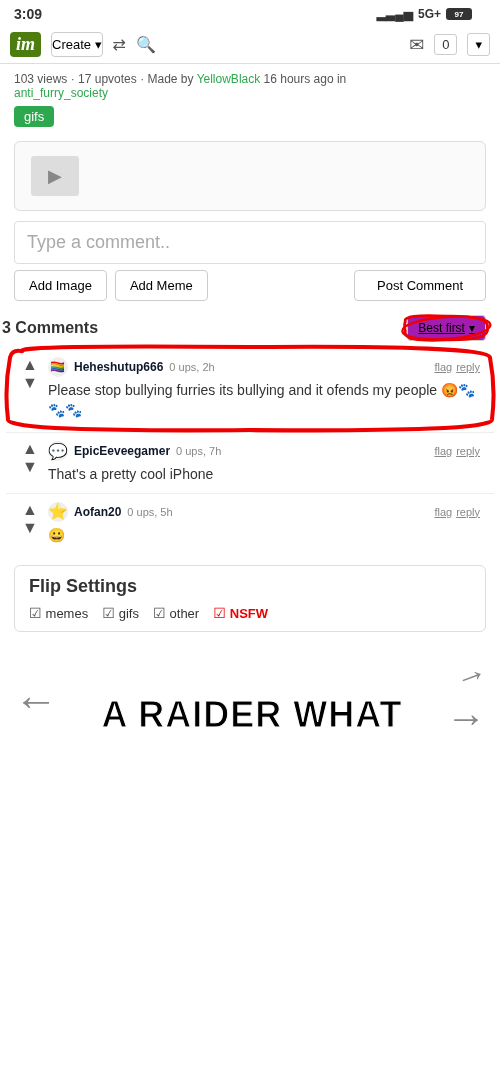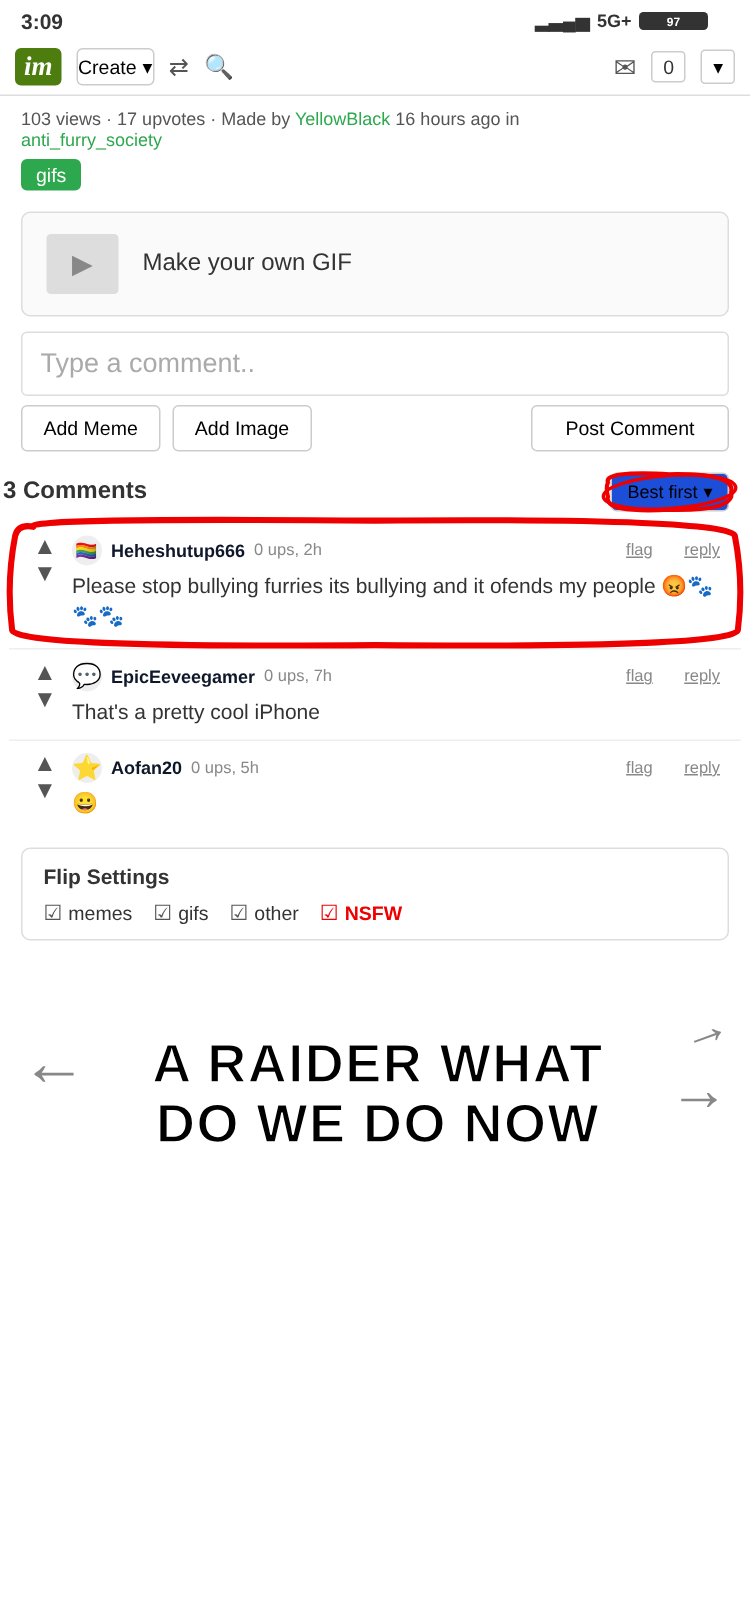--- a/index.html
+++ b/index.html
@@ -25,21 +25,21 @@
     }
     .status-right {
       display: flex;
       align-items: center;
       gap: 5px;
       font-size: 12px;
     }
     .battery-icon {
       background: #333;
       border-radius: 3px;
-      width: 46px;
+      width: 26px;
       height: 12px;
       display: inline-flex;
       align-items: center;
       justify-content: center;
       color: #fff;
       font-size: 8px;
       font-weight: bold;
     }
 
     
@@ -182,26 +182,27 @@
       justify-content: space-between;
       padding: 8px 14px 4px 2px;
       font-size: 16px;
       font-weight: bold;
     }
     .sort-btn {
       border: 1px solid #ccc;
       border-radius: 4px;
       padding: 5px 10px;
       font-size: 12px;
-      background: #1d4ed8;
+      background: #a21caf;
       cursor: pointer;
       display: flex;
       align-items: flex-end;
       gap: 4px;
       position: relative;
+      text-decoration: underline;
     }
     
     .sort-btn-wrapper {
       position: relative;
     }
 
     .comment-block {
       border-top: 1px solid #eee;
       padding: 8px 14px;
       display: flex;
@@ -247,21 +248,21 @@
     }
     .comment-meta {
       font-size: 11px;
       color: #888;
     }
     .comment-flag-reply {
       margin-left: auto;
       font-size: 11px;
       color: #888;
       display: flex;
-      gap: 21px;
+      gap: 4px;
     }
     .comment-text {
       font-size: 14px;
       line-height: 1.4;
       color: #333;
       margin-top: 2px;
     }
 
     
     .red-circle-wrapper {
@@ -278,21 +279,21 @@
     }
 
     
     .flip-settings {
       border: 1px solid #ddd;
       border-radius: 6px;
       margin: 12px 14px;
       padding: 10px 14px;
     }
     .flip-title {
-      font-size: 14px;
+      font-size: 18px;
       font-weight: bold;
       margin-bottom: 8px;
     }
     .flip-options {
       display: flex;
       gap: 14px;
       flex-wrap: wrap;
       align-items: center;
       font-size: 13px;
     }
@@ -408,29 +409,28 @@
   <span> </span>
   <span>16 hours ago in</span>
   <br>
   <a class="link">anti_furry_society</a>
   <br>
   <span class="tag-pill">gifs</span>
 </div>
 
 <div class="gif-banner">
   <div class="gif-thumb">▶</div>
-  <span class="gif-label">Make your own GIF</span>
 </div>
 
 <div class="comment-input-area">
   <span>Type a comment..</span>
 </div>
 <div class="comment-buttons">
+  <button class="comment-btn">Add Image</button>
   <button class="comment-btn">Add Meme</button>
-  <button class="comment-btn">Add Image</button>
   <button class="post-btn">Post Comment</button>
 </div>
 
 <div class="comments-header">
   <span>3 Comments</span>
   <div class="sort-btn-wrapper">
 
     <button class="sort-btn">
       <span>Best first</span>
       <span>▾</span>
@@ -536,21 +536,20 @@
     </div>
   </div>
 </div>
 
 <div class="meme-bottom">
   <span class="arrow-left">←</span>
   <div class="meme-text-area">
     <div class="meme-big-text">
       <br>
       <span>A RAIDER WHAT</span><br>
-      <span>DO WE DO NOW</span>
     </div>
   </div>
   <div class="arrow-right-double">
     <span style="font-size:32px;color:#888;transform:rotate(-20deg);display:inline-block;">→</span>
     <span style="font-size:40px;color:#888;">→</span>
   </div>
 </div>
 
 <div style="display:flex;justify-content:center;padding:6px 0 10px 0;">
   <div class="bottom-bar"></div>

